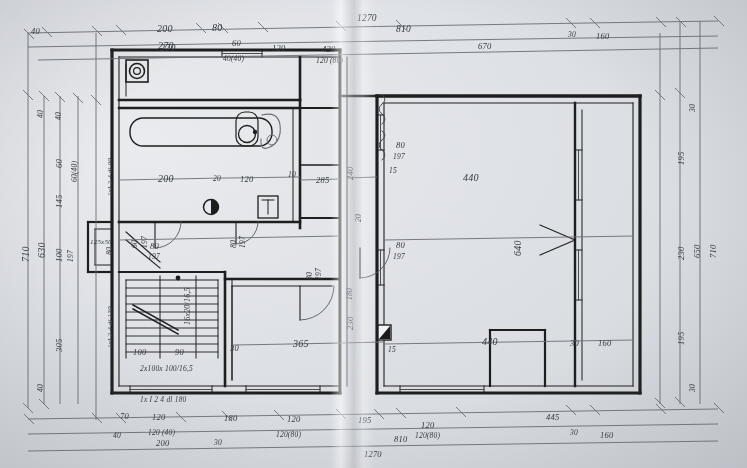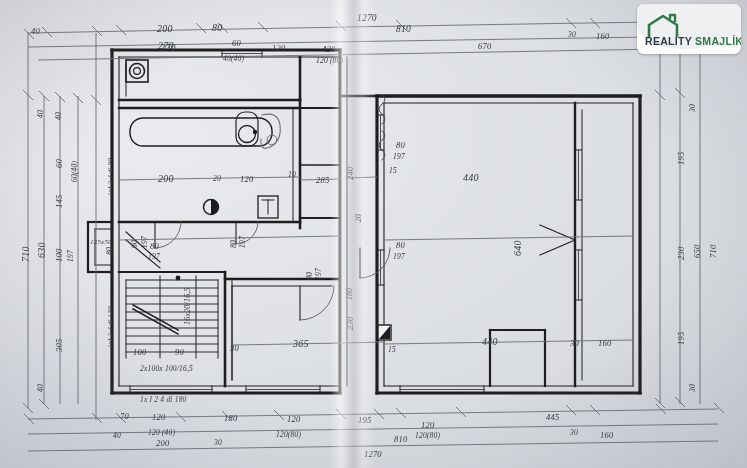--- a/index.html
+++ b/index.html
@@ -346,26 +346,14 @@
 
   <div class="num it rot" style="left:183px;top:325px;font-size:8px;">16x20/16,5</div>
   <div class="num sm it" style="left:140px;top:364px;font-size:7.5px;">2x100x 100/16,5</div>
   <div class="num it" style="left:133px;top:347px;">100</div>
   <div class="num it" style="left:175px;top:347px;">90</div>
   <div class="num sm it" style="left:140px;top:395px;font-size:7.5px;color:#3b3f45;">1x I 2 4 dl 180</div>
 
   <div class="fold"></div>
   <div class="vign"></div>
 
-  <div class="logo">
-    <div class="swoosh"></div>
-    <div class="house">
-      <svg width="34" height="26" viewBox="0 0 34 26">
-        <path d="M3,24 L3,12 L17,3 L31,12 L31,24" fill="none" stroke="#2f7a46" stroke-width="2.6" stroke-linejoin="round"></path>
-        <path d="M24,6 L24,2 L29,2 L29,9" fill="none" stroke="#2f7a46" stroke-width="2.4" stroke-linejoin="round"></path>
-      </svg>
-    </div>
-    <div class="txt">
-      <span>REALITY </span><b>SMAJLÍK</b>
-    </div>
-  </div>
 
 </div>
 
 </body></html>

